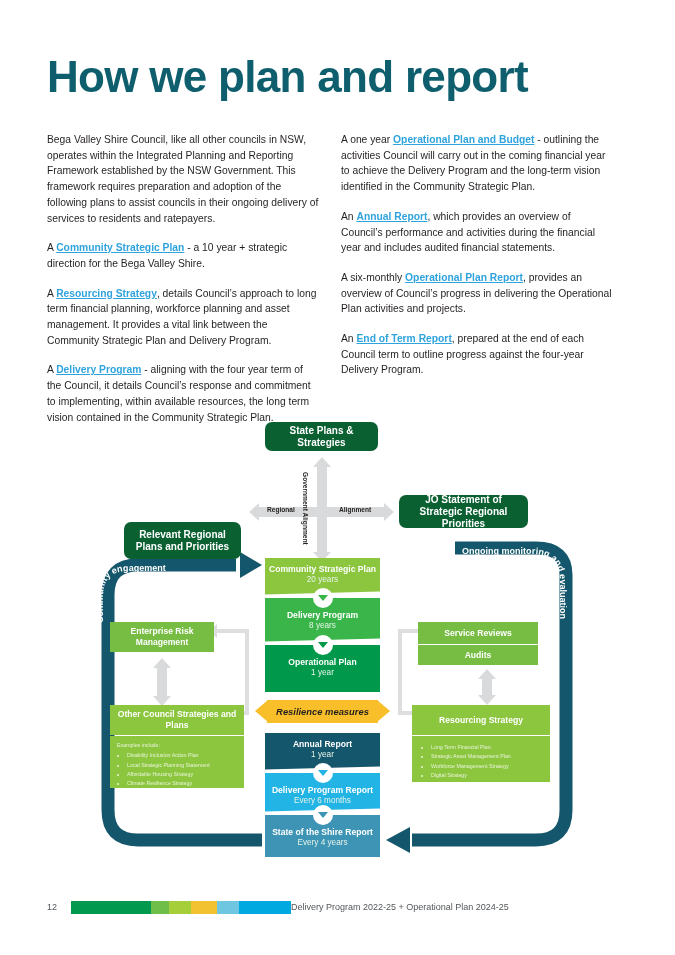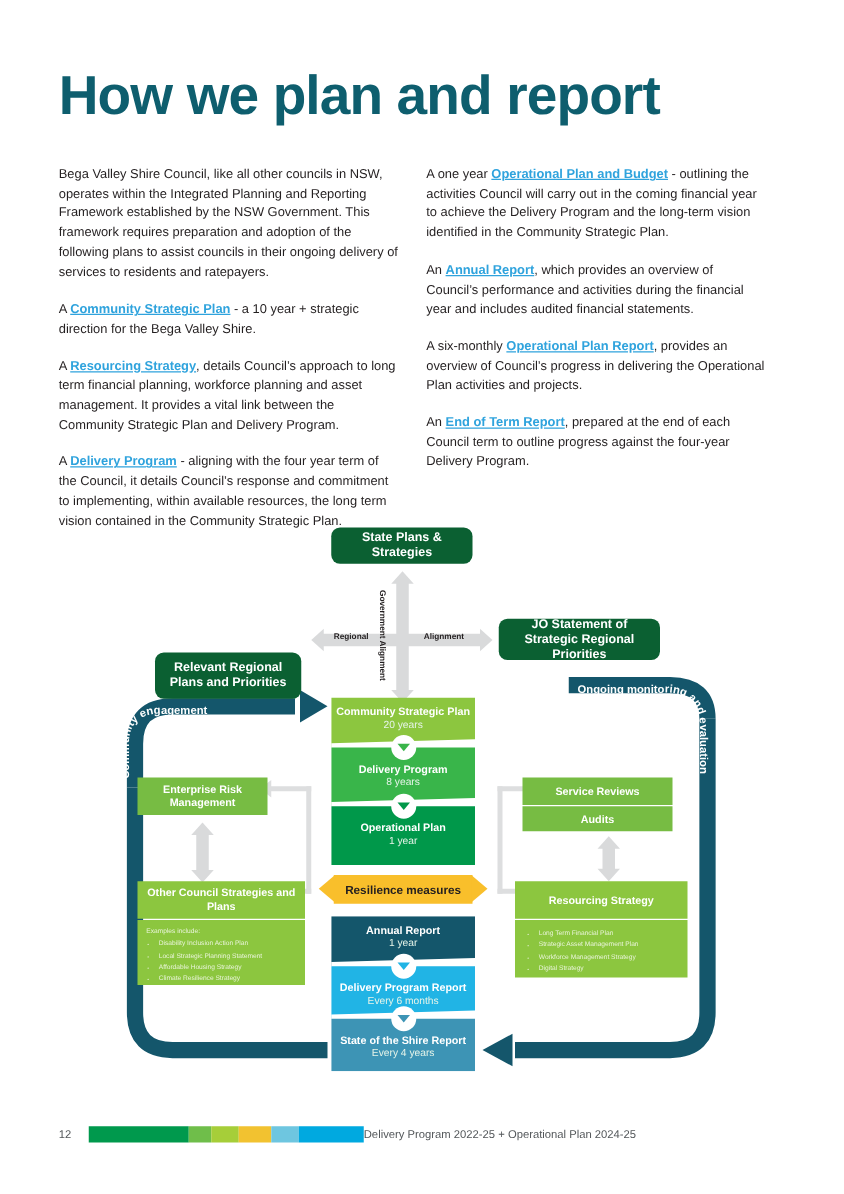--- a/index.html
+++ b/index.html
@@ -194,21 +194,21 @@
         <div class="chev" style="top: 37px;">
           <i style="border-top: 6px solid rgb(0, 152, 74);"></i>
         </div>
       </div>
       <div class="band" style="background: rgb(0, 152, 74); height: 47px; padding-top: 12px;">
         <div class="t1">Operational Plan</div>
         <div class="t2">1 year</div>
       </div>
     </div>
 
-  <div class="res" style="left:255px; top:285px; width:135px;">
+  <div class="res" style="left:255px; top:285px; width:135px;font-style:italic;">
     <div class="bar"></div>
       <div class="hd l"></div>
       <div class="hd r"></div>
     <span>Resilience measures</span>
   </div>
 
   <div class="stack" style="left:265px; top:318px; height:124px;" id="reportStack">
       <div class="band" style="background: rgb(20, 86, 107); height: 40px; padding-top: 6px;">
         <div class="t1">Annual Report</div>
         <div class="t2">1 year</div>

